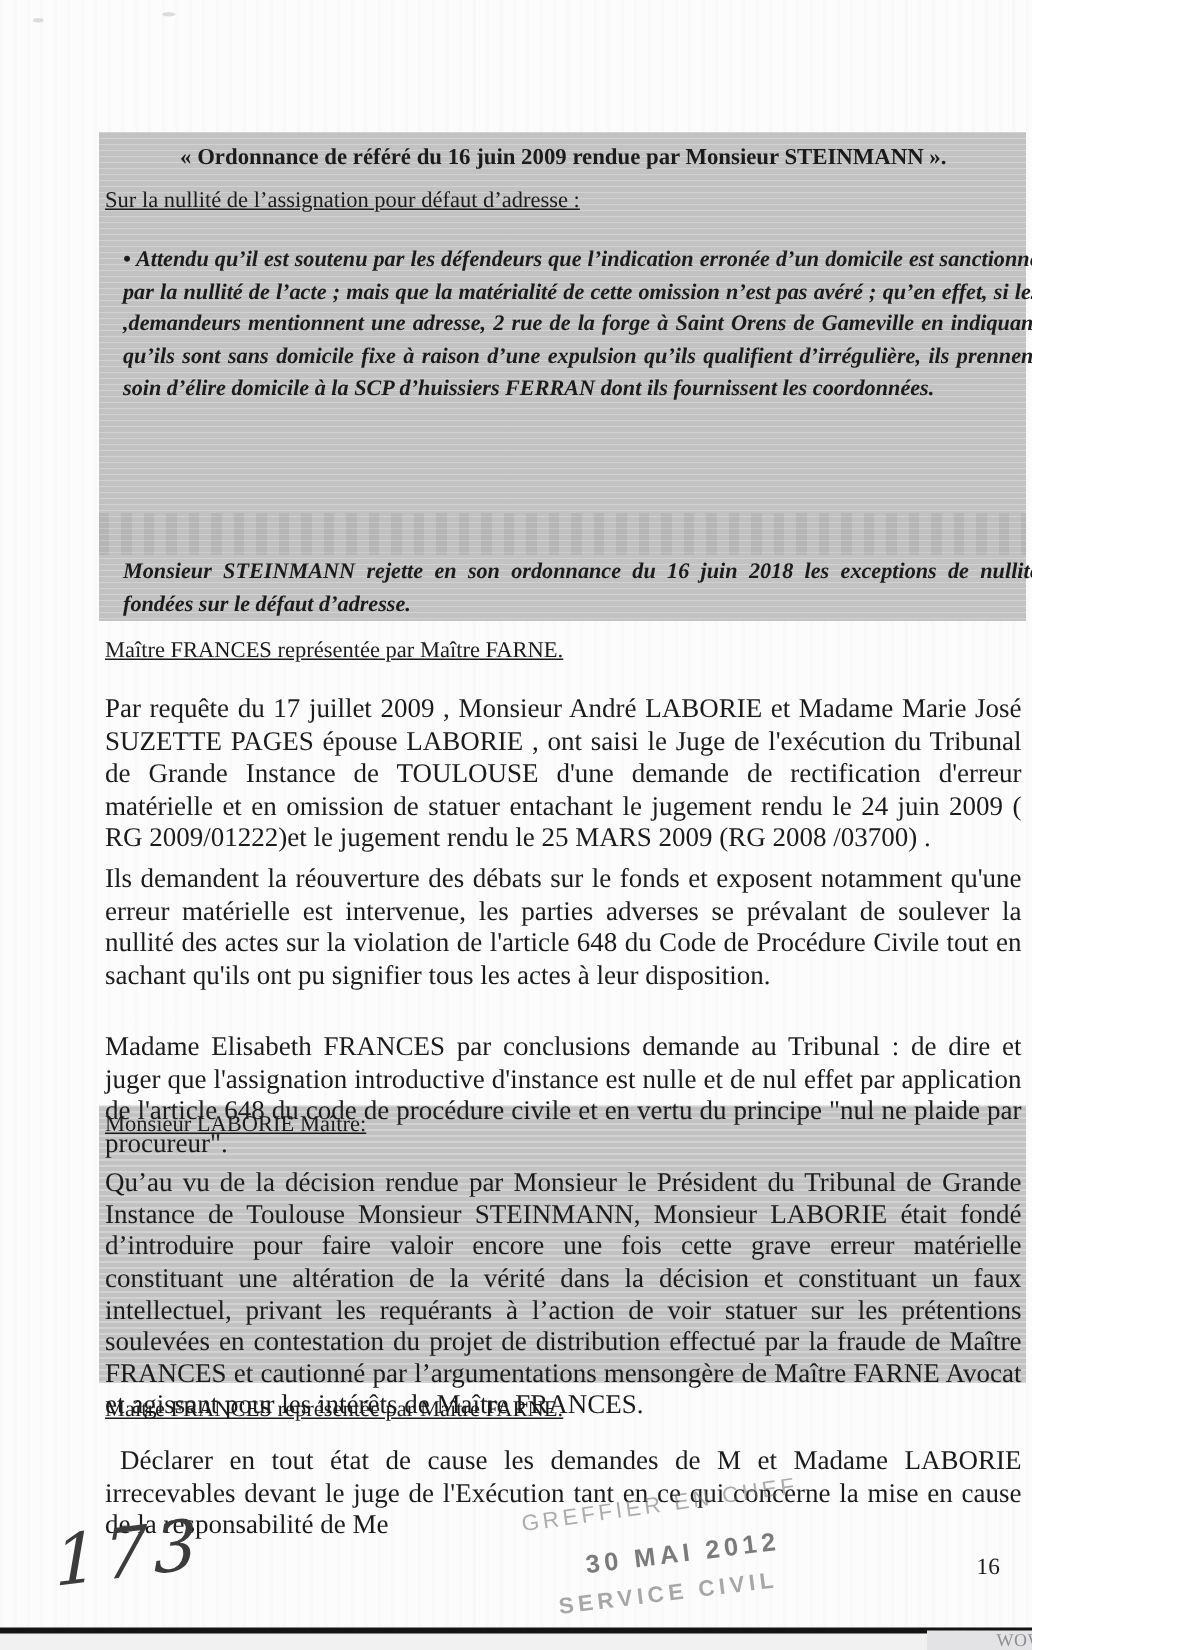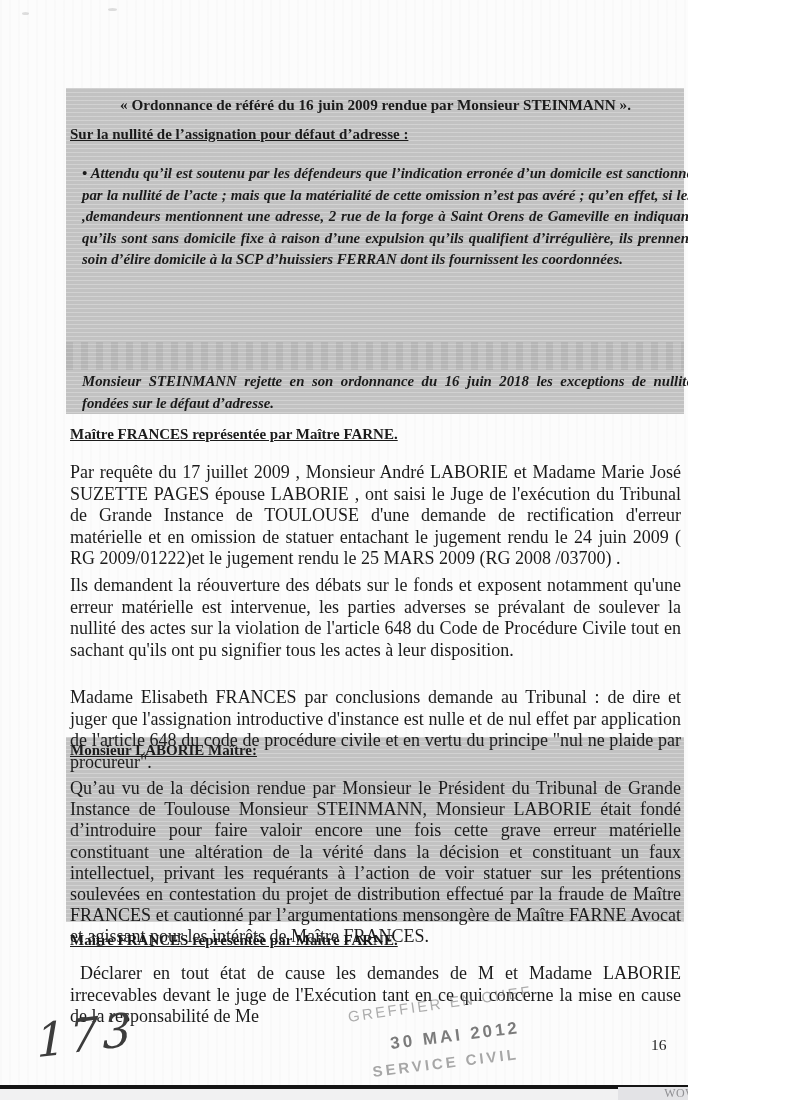--- a/index.html
+++ b/index.html
@@ -19,21 +19,21 @@
   }
   .hl-a { top:88px; height:326px; }
   .hl-b { top:737px; height:185px; }
   .smudge {
     position:absolute; left:66px; top:342px; width:618px; height:28px;
     background: repeating-linear-gradient(90deg, rgba(0,0,0,0.085) 0 7px, rgba(0,0,0,0.015) 7px 15px);
     opacity:.8;
   }
   .txt { position:absolute; left:70px; width:611px; font-size:18px; line-height:21.6px; text-align:justify; }
   .doc-title { top:94px; text-align:center; font-weight:bold; font-size:15.2px; }
-  .head { position:absolute; left:70px; width:611px; font-weight:bold; font-size:15px; text-decoration:underline; }
+  .head { position:absolute; left:70px; width:611px; font-weight:normal; font-size:15px; text-decoration:underline; }
   .bi { font-weight:bold; font-style:italic; font-size:14.8px;margin-left:12px; }
   .h1a { top:126px; }
   .p-attendu { top:163px; }
   .p-que { top:297px; }
   .p-stein { top:371px; }
   .h2a { top:426px; }
   .p-req { top:462px; }
   .p-ils { top:575px; }
   .p-mad { top:687px; }
   .h3a { top:742px; }

